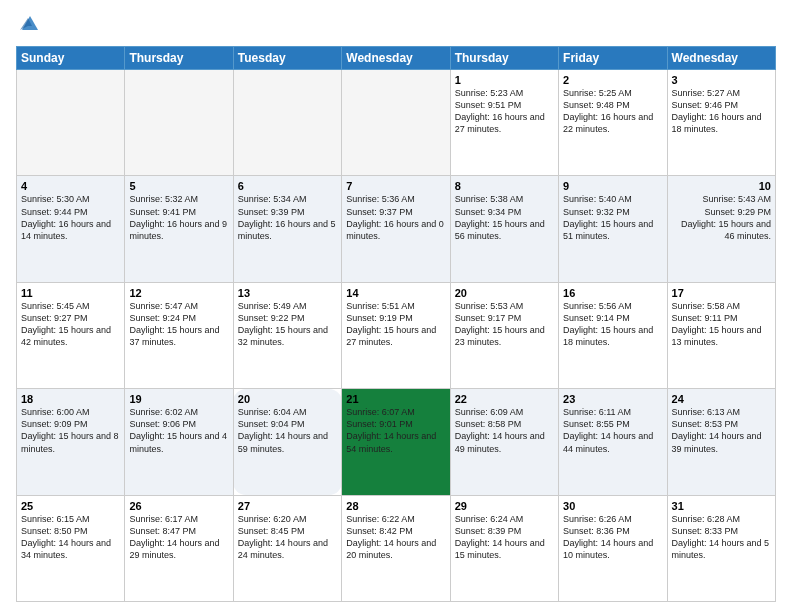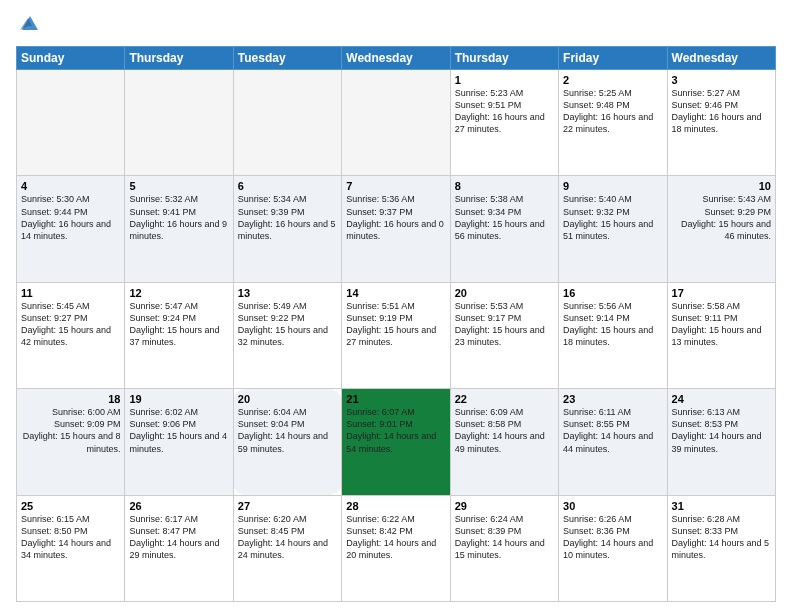--- a/index.html
+++ b/index.html
@@ -199,21 +199,21 @@
           <td style="background: rgb(255, 255, 255);">
             <span class="day-num">16</span>
             <div class="day-info">Sunrise: 5:56 AM<br>Sunset: 9:14 PM<br>Daylight: 15 hours and 18 minutes.</div>
           </td>
           <td style="background: rgb(255, 255, 255); margin-left: 36px;">
             <span class="day-num">17</span>
             <div class="day-info">Sunrise: 5:58 AM<br>Sunset: 9:11 PM<br>Daylight: 15 hours and 13 minutes.</div>
           </td>
         </tr>
         <tr>
-          <td style="background: rgb(238, 242, 247); text-align: right;">
+          <td style="background: rgb(238, 242, 247);">
             <span class="day-num">18</span>
             <div class="day-info">Sunrise: 6:00 AM<br>Sunset: 9:09 PM<br>Daylight: 15 hours and 8 minutes.</div>
           </td>
           <td style="background: rgb(238, 242, 247);">
             <span class="day-num">19</span>
             <div class="day-info">Sunrise: 6:02 AM<br>Sunset: 9:06 PM<br>Daylight: 15 hours and 4 minutes.</div>
           </td>
           <td style="background: rgb(238, 242, 247); border-radius: 13px;">
             <span class="day-num">20</span>
             <div class="day-info">Sunrise: 6:04 AM<br>Sunset: 9:04 PM<br>Daylight: 14 hours and 59 minutes.</div>

